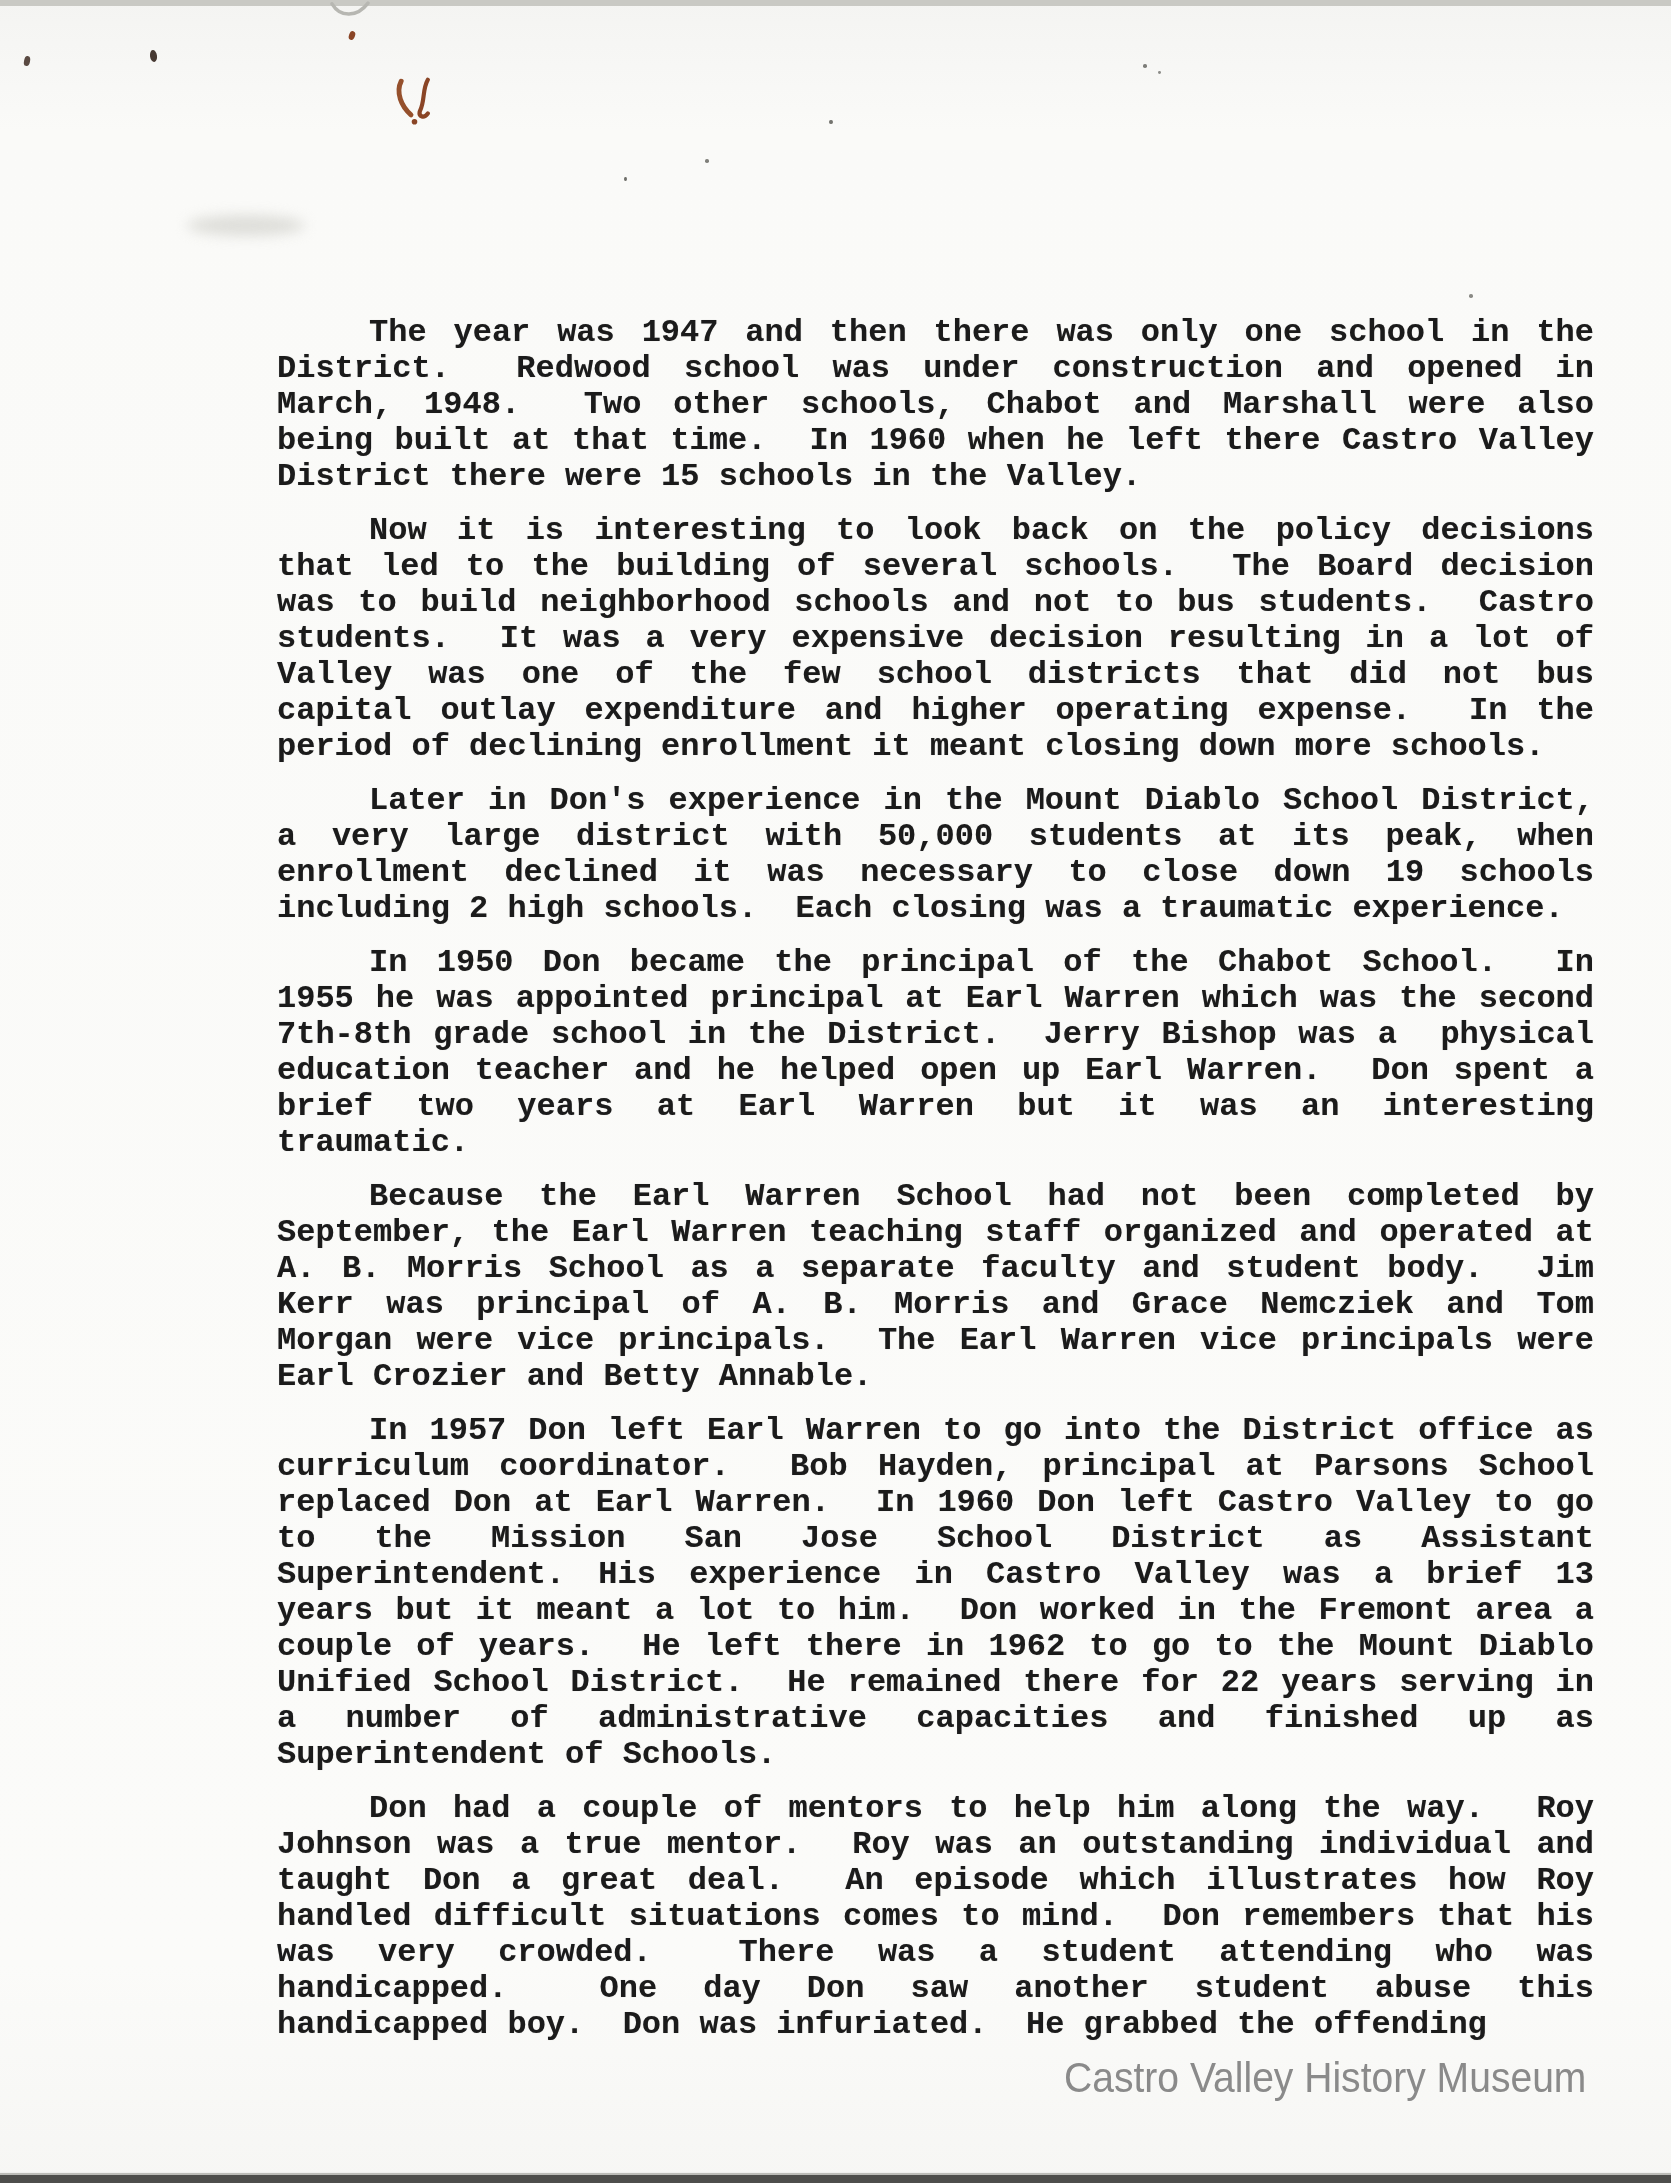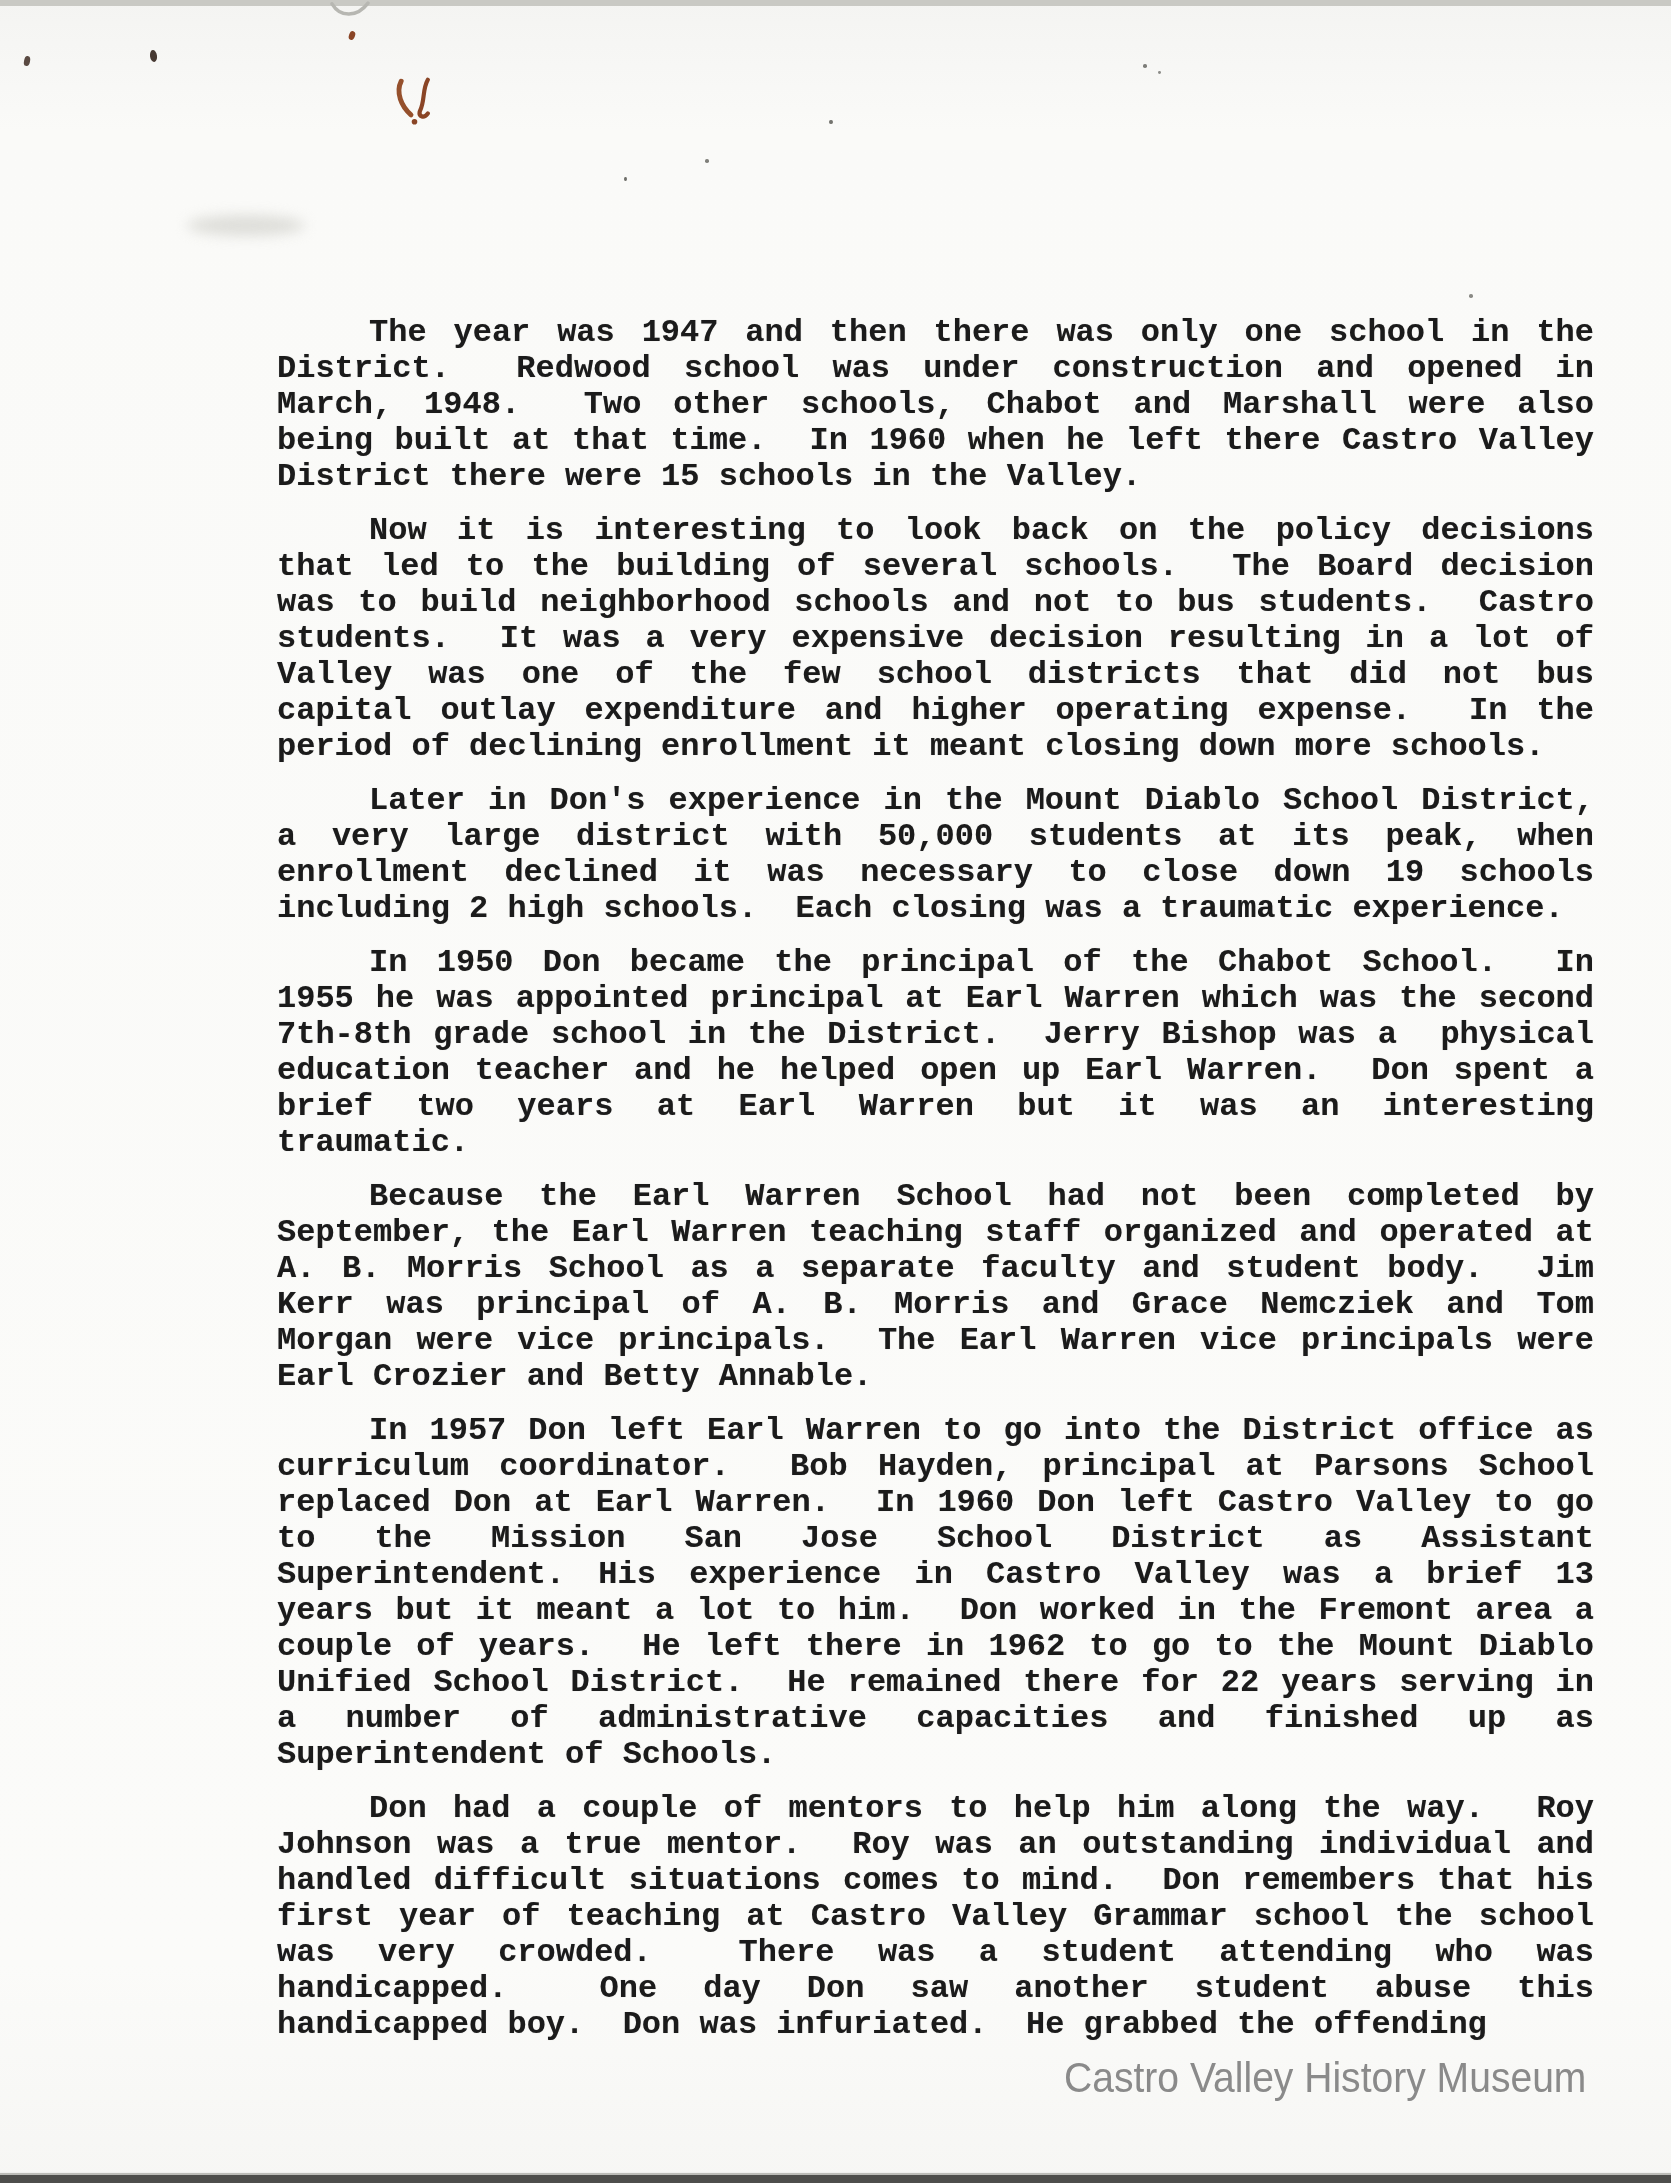--- a/index.html
+++ b/index.html
@@ -135,22 +135,22 @@
         <div class="line">Superintendent. His experience in Castro Valley was a brief 13</div>
         <div class="line">years but it meant a lot to him.&nbsp; Don worked in the Fremont area a</div>
         <div class="line">couple of years.&nbsp; He left there in 1962 to go to the Mount Diablo</div>
         <div class="line">Unified School District.&nbsp; He remained there for 22 years serving in</div>
         <div class="line">a number of administrative capacities and finished up as</div>
         <div class="line last">Superintendent of Schools.</div>
       </div>
       <div class="para">
         <div class="line first">Don had a couple of mentors to help him along the way.&nbsp; Roy</div>
         <div class="line">Johnson was a true mentor.&nbsp; Roy was an outstanding individual and</div>
+        <div class="line">taught Don a great deal.&nbsp; An episode which illustrates how Roy</div>
         <div class="line">handled difficult situations comes to mind.&nbsp; Don remembers that his</div>
-        <div class="line">first year of teaching at Castro Valley Grammar school the school</div>
         <div class="line">was very crowded.&nbsp; There was a student attending who was</div>
         <div class="line">handicapped.&nbsp; One day Don saw another student abuse this</div>
         <div class="line last">handicapped boy.&nbsp; Don was infuriated.&nbsp; He grabbed the offending</div>
       </div>
     </div>
 
   <div class="watermark">Castro Valley History Museum</div>
 
   <div class="edge-bottom"></div>
 </div>

